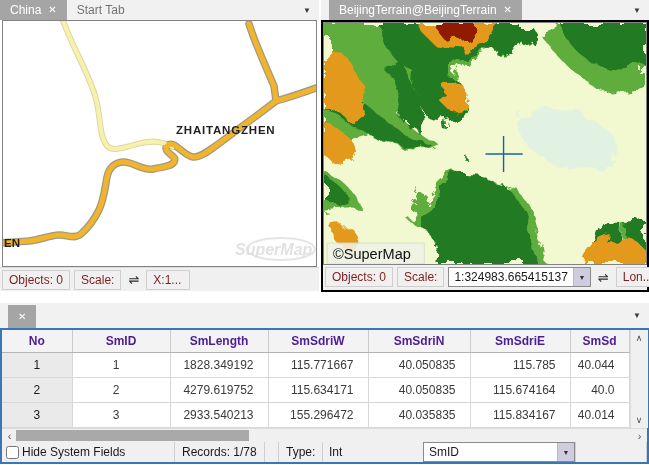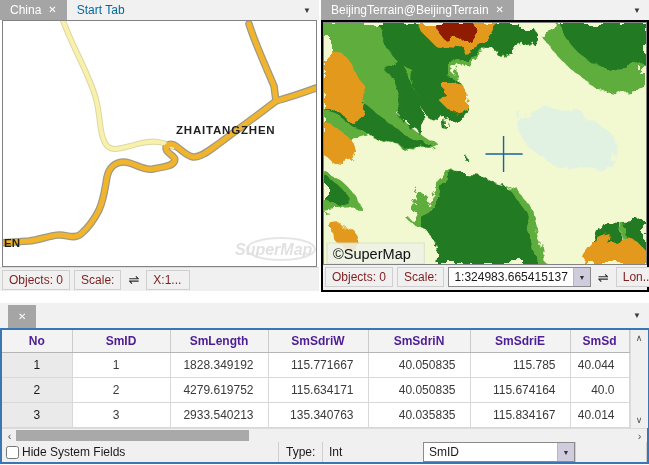--- a/index.html
+++ b/index.html
@@ -4,21 +4,21 @@
 <style>
   * { margin:0; padding:0; box-sizing:border-box; }
   html,body { width:649px; height:465px; background:#ffffff; overflow:hidden;
               font-family:"Liberation Sans", sans-serif; font-size:12px; color:#1a1a1a; }
   .app { position:relative; width:519px; height:465px; background:#fff; }
 
   
   .tabbar { position:absolute; left:0; top:0; height:20px; background:#f1f1f1;
             display:flex; align-items:stretch; }
   .tab { display:flex; align-items:center; gap:7px; padding:0 10px; font-size:12px;
-         color:#0369a1; cursor:default; }
+         color:#737373; cursor:default; }
   .tab.active { background:#a5a5a5; color:#ffffff; }
   .tab-close { font-size:10px; line-height:1; color:inherit; }
   .tab-dd { position:absolute; right:8px; top:0; height:100%; display:flex; align-items:center;
             color:#3a3a3a; font-size:8px; }
 
   
   .panel-left  { position:absolute; left:0;   top:0; width:319px; height:292px; }
   .panel-right { position:absolute; left:321px; top:0; width:328px; height:292px; }
   .panel-bottom{ position:absolute; left:0; top:303px; width:649px; height:161px; }
 
@@ -130,21 +130,21 @@
     <div class="statusbar">
       <div class="scell">Objects: 0</div>
       <div class="scell">Scale:</div>
       <div class="swap">⇌</div>
       <div class="scell" style="min-width:44px;">X:1...</div>
     </div>
   </div>
 
   <div class="panel-right">
     <div class="tabbar" style="width:328px;">
-      <div class="tab active" style="">
+      <div class="tab active" style="margin-left:8px;">
         <span>BeijingTerrain@BeijingTerrain</span>
         <span class="tab-close">✕</span>
       </div>
       <div class="tab-dd">▼</div>
     </div>
 
     <div class="focus-box-right">
       <div class="map-wrap-right">
         <svg width="322" height="241" viewBox="0 0 321 241" preserveAspectRatio="none">
           <defs>
@@ -262,21 +262,21 @@
                 <td class="c-right">4279.619752</td>
                 <td class="c-right">115.634171</td>
                 <td class="c-right">40.050835</td>
                 <td class="c-right">115.674164</td>
                 <td class="c-right">40.0</td>
               </tr>
               <tr>
                 <td class="rownum">3</td>
                 <td class="c-center">3</td>
                 <td class="c-right">2933.540213</td>
-                <td class="c-right">135.340763</td>
+                <td class="c-right">155.296472</td>
                 <td class="c-right">40.035835</td>
                 <td class="c-right">115.834167</td>
                 <td class="c-right">40.014</td>
               </tr>
             </tbody>
         </table>
         <div class="grid-scroll-v">
           <div class="vbtn">∧</div>
           <div class="vbtn">∨</div>
         </div>
@@ -286,20 +286,21 @@
         <div class="hbtn left">‹</div>
         <div class="hthumb"></div>
         <div class="hbtn right">›</div>
       </div>
 
       <div class="tfooter">
         <div class="fitem fcheck">
           <input type="checkbox" style="">
           <span>Hide System Fields</span>
         </div>
+        <div class="fitem fcell" style="left:172px;">Records: 1/78</div>
         <div class="fitem fcell" style="left:276px;">Type:</div>
         <div class="fitem" style="left:327px;">Int</div>
         <div class="combo field-combo">
           <span class="combo-text">SmID</span>
           <span class="combo-btn">▼</span>
         </div>
         <div class="fitem fcell" style="left:573px; width:72px;"></div>
       </div>
     </div>
   </div>

